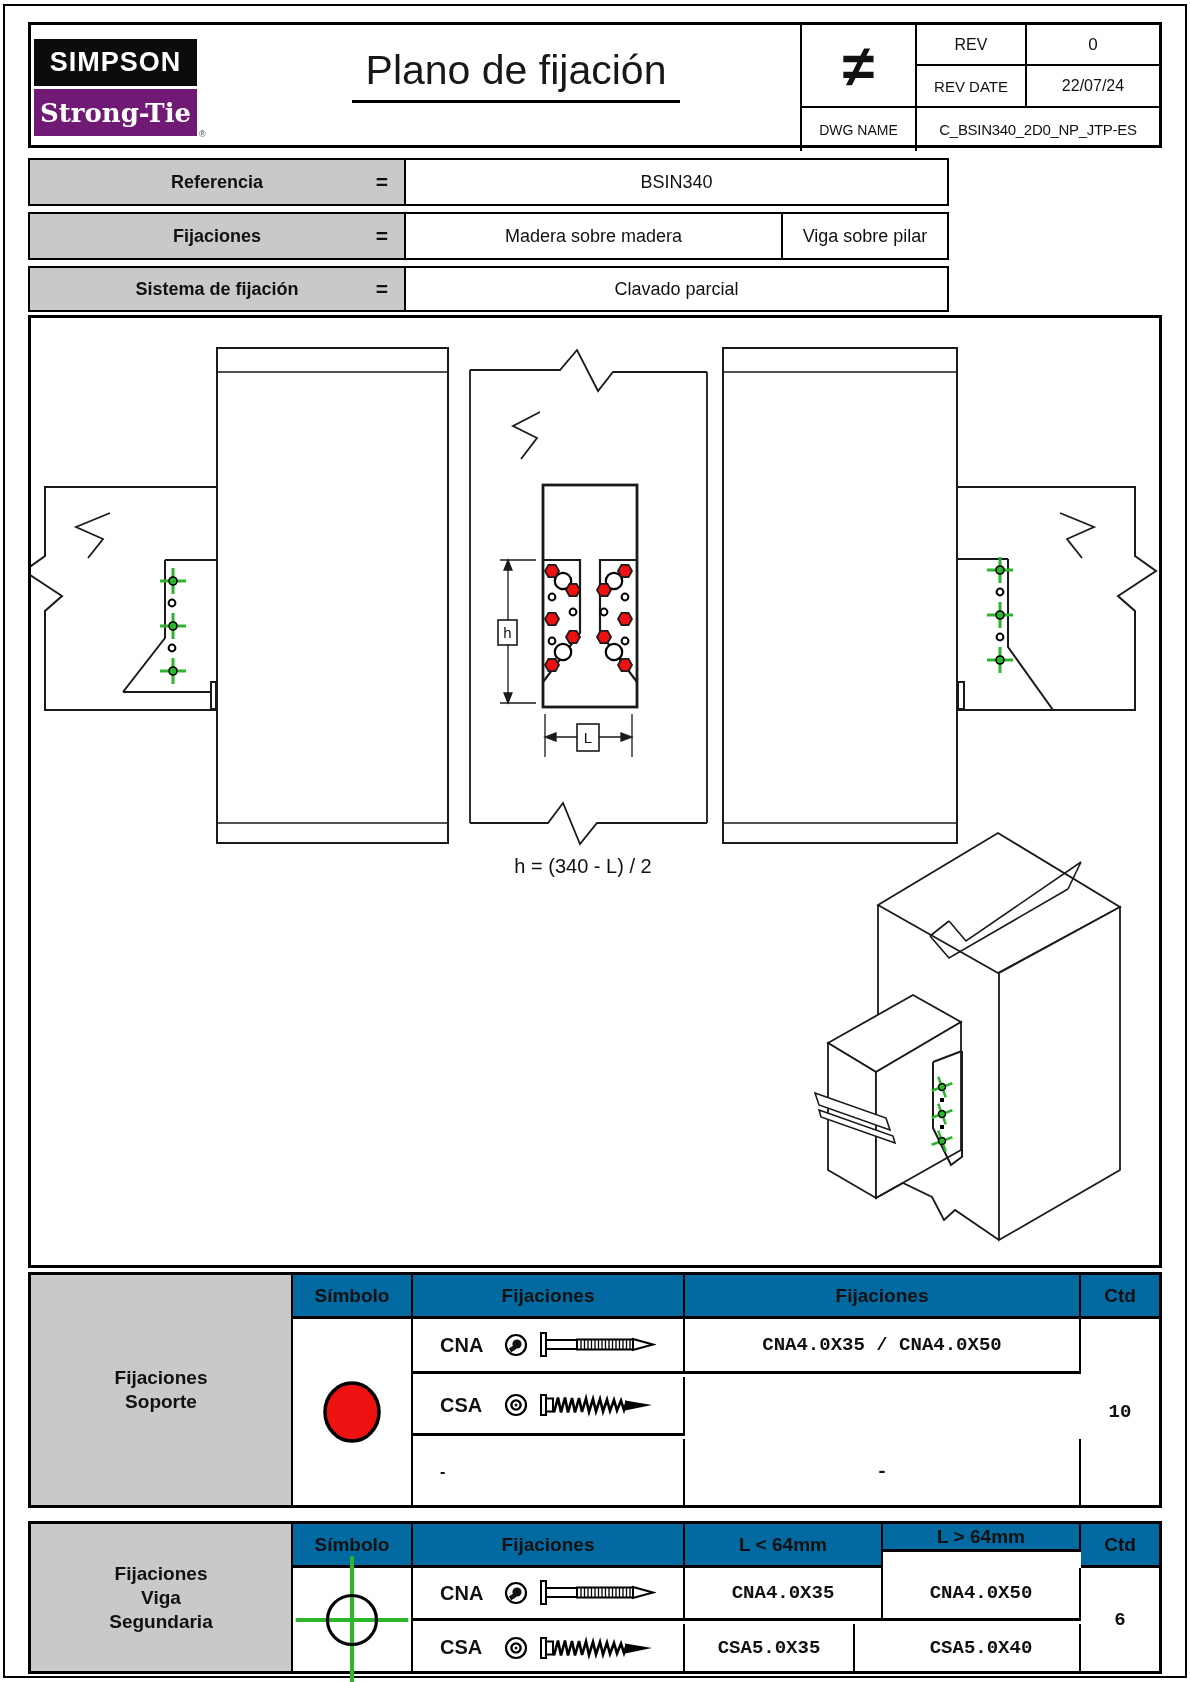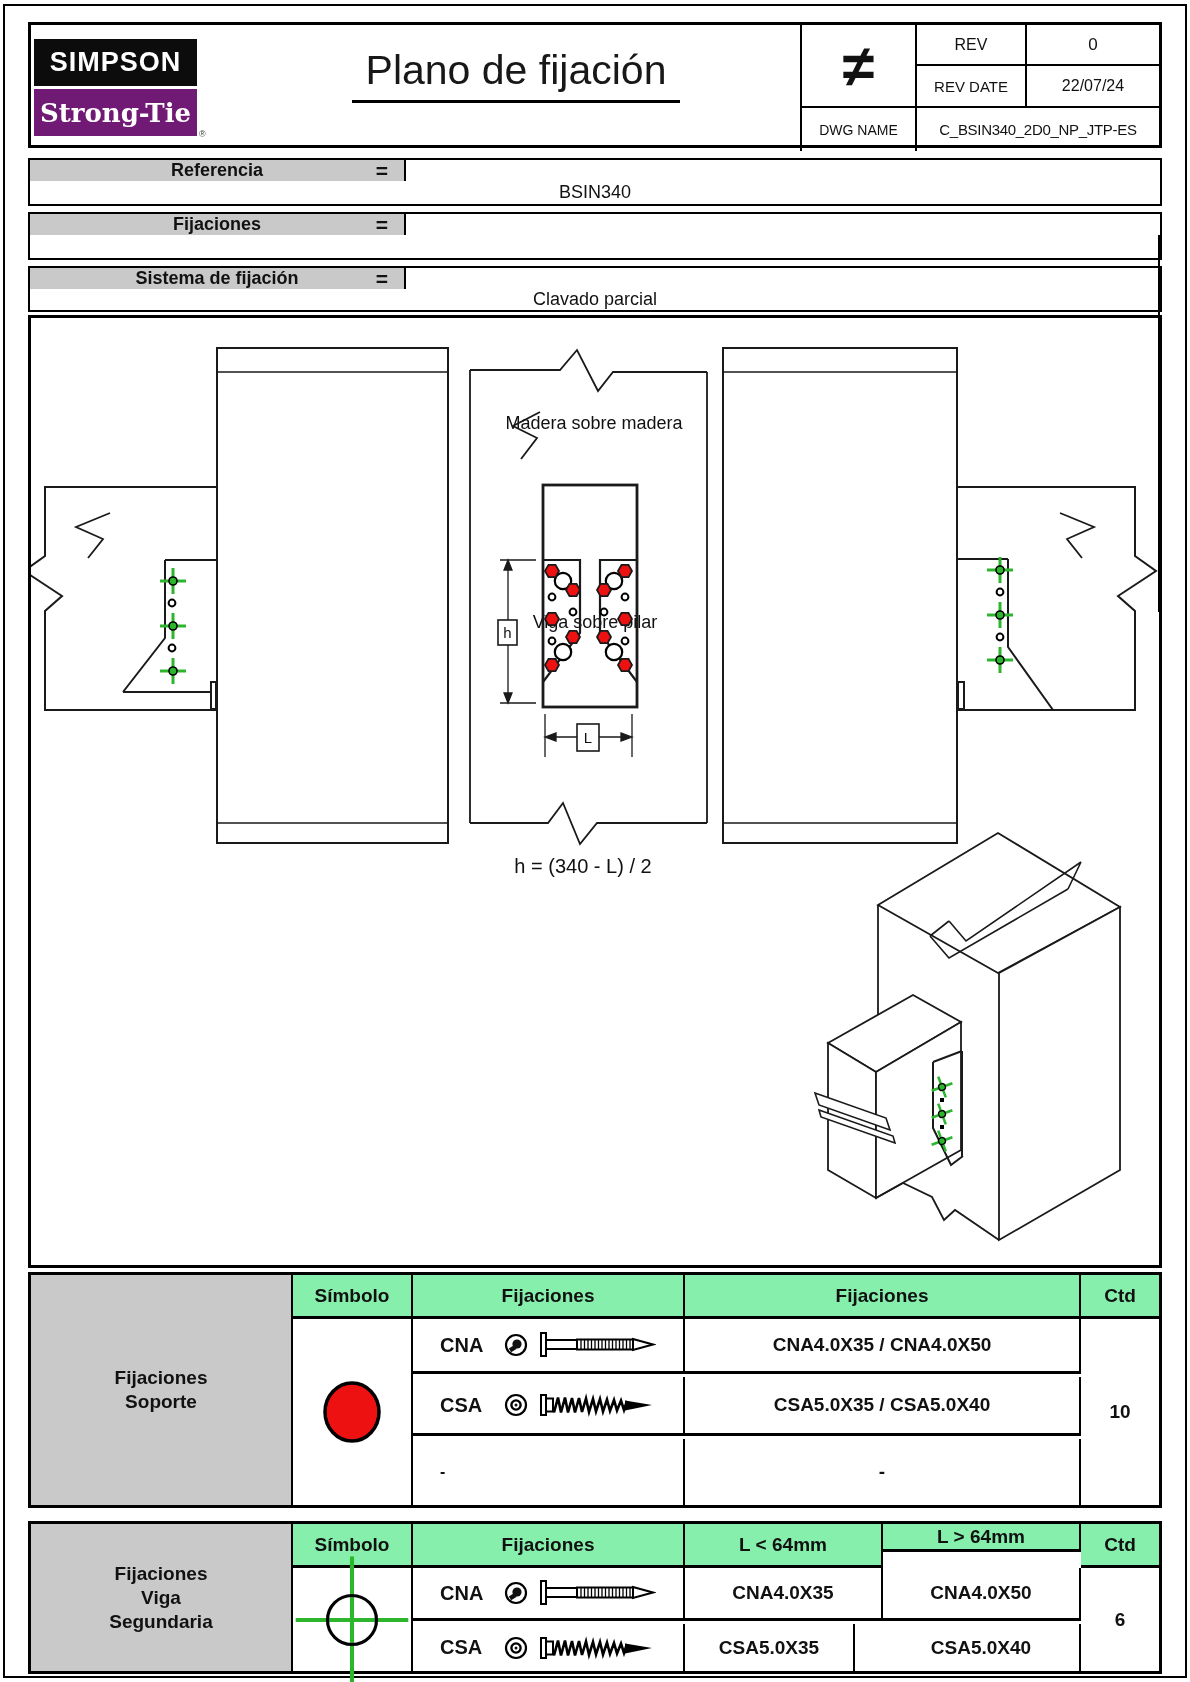--- a/index.html
+++ b/index.html
@@ -24,44 +24,44 @@
   .tb-cell { position:absolute; display:flex; align-items:center; justify-content:center; }
   .c-neq      { left:769px; top:0;    width:115px; height:83px; border-left:2.5px solid #000; border-bottom:2.5px solid #000; font-size:58px; font-weight:bold; }
   .c-revl     { left:884px; top:0;    width:110px; height:41px; border-left:2.5px solid #000; border-bottom:2.5px solid #000; font-size:16px; }
   .c-revv     { left:994px; top:0;    width:134px; height:41px; border-left:2.5px solid #000; border-bottom:2.5px solid #000; font-size:17px; }
   .c-rdl      { left:884px; top:41px; width:110px; height:42px; border-left:2.5px solid #000; border-bottom:2.5px solid #000; font-size:15px; }
   .c-rdv      { left:994px; top:41px; width:134px; height:42px; border-left:2.5px solid #000; border-bottom:2.5px solid #000; font-size:16px; }
   .c-dwgl     { left:769px; top:83px; width:115px; height:43px; border-left:2.5px solid #000; font-size:14px; }
   .c-dwgv     { left:884px; top:83px; width:244px; height:43px; border-left:2.5px solid #000; font-size:15px; letter-spacing:-0.3px; }
 
   
-  .irow { left:28px; width:1134px; border:2.5px solid #000; display:flex;flex-direction:column; }
+  .irow { left:28px; width:921px; border:2.5px solid #000; display:flex; }
   .ir1 { top:158px; height:48px; } .ir2 { top:212px; height:48px; } .ir3 { top:266px; height:46px; }
   .ilabel { width:376px; background:#c9c9c9; border-right:2.5px solid #000; position:relative;
             display:flex; align-items:center; justify-content:center; font-weight:bold; font-size:18px; }
   .ieq { position:absolute; right:16px; font-weight:900; font-size:21px; }
   .ival { flex:1; display:flex; align-items:center; justify-content:center; font-size:18px; }
   .ival.split { border-right:2px solid #000; flex:0 0 377px; }
 
   
   .draw-area { left:28px; top:315px; width:1134px; height:953px; border:3px solid #000; }
   .draw-area svg { position:absolute; left:0; top:0; }
   .dim-label { font-size:15px; font-family:"Liberation Sans",sans-serif; }
   .formula { font-size:20px; font-family:"Liberation Sans",sans-serif; }
 
   
   .ftable { left:28px; width:1134px; border:3px solid #000; background:#fff; }
   .t1 { top:1272px; height:236px; } .t2 { top:1521px; height:153px; }
   .cell { position:absolute; display:flex; align-items:center; justify-content:center; }
-  .hdr { background:#86efac; font-weight:bold; font-size:19px; border-bottom:3px solid #000; } .br { border-right:2.5px solid #000; }
+  .hdr { background:#0369a1; font-weight:bold; font-size:19px; border-bottom:3px solid #000; } .br { border-right:2.5px solid #000; }
   .rowlabel { background:#c9c9c9; font-weight:bold; font-size:19px; flex-direction:column; line-height:24px;
               border-right:2.5px solid #000; }
   .fixcell { justify-content:flex-start; padding-left:27px; gap:11px; }
   .fixcode { font-weight:bold; font-size:20px; width:52px; }
-  .valcell { font-weight:bold; font-size:19px; }
+  .valcell { font-weight:bold; font-size:19px;font-family:Liberation Mono, monospace; }
   .rsep { border-bottom:3px solid #000; }
 </style>
 </head>
 <body>
 
 <div class="page">
 
   <svg width="0" height="0" style="position:absolute">
     <defs>
       <g id="xhair">
@@ -290,21 +290,20 @@
         </svg>
       <svg width="116" height="28" viewBox="0 0 116 28">
           <use href="#csascrew"></use>
         </svg>
     </div>
     <div class="cell fixcell br" style="left:382px;top:164px;width:272px;height:66px">
       <span class="fixcode" style="font-size:16px">-</span>
     </div>
 
     <div class="cell valcell br rsep" style="left:654px;top:44px;width:396px;height:55px">CNA4.0X35 / CNA4.0X50</div>
-    <div class="cell valcell br rsep" style="left:654px;top:102px;width:396px;height:59px">CSA5.0X35 / CSA5.0X40</div>
     <div class="cell valcell br" style="left:654px;top:164px;width:396px;height:66px">-</div>
 
     <div class="cell valcell" style="left:1050px;top:44px;width:78px;height:186px">10</div>
   </div>
 
   <div class="abs ftable t2">
     <div class="cell rowlabel" style="left:0;top:0;width:262px;height:147px">
       <span>Fijaciones</span>
       <span>Viga</span>
       <span>Segundaria</span>

